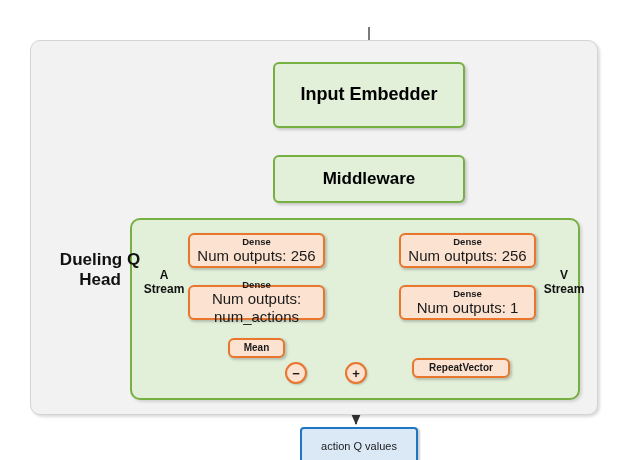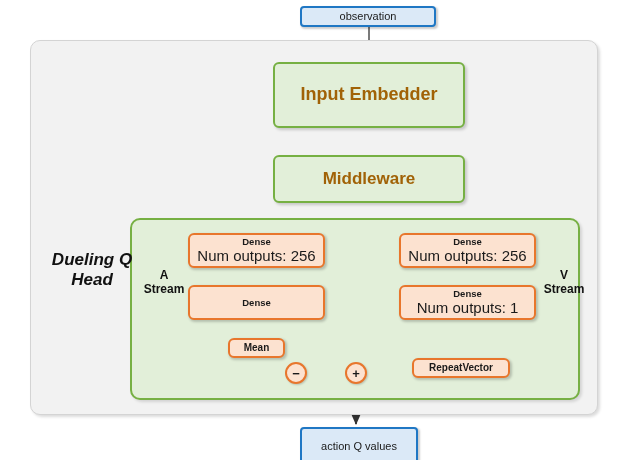--- a/index.html
+++ b/index.html
@@ -66,21 +66,21 @@
     color: #1a1a1a;
     font-size: 11px;
     font-weight: 400;
     box-shadow: 1.5px 1.5px 2px rgba(0,0,0,0.2);
   }
   
   .green-box {
     background: #e2efd9;
     border: 2px solid #76b043;
     border-radius: 6px;
-    color: #a16207;
+    color: #000000;
     font-weight: bold;
     box-shadow: 2px 2px 3px rgba(0,0,0,0.18);
   }
   
   .orange-box {
     background: #fce2d0;
     border: 2px solid #e8762c;
     border-radius: 6px;
     color: #1a1a1a;
     box-shadow: 1.5px 1.5px 2.5px rgba(0,0,0,0.2);
@@ -139,21 +139,21 @@
   #middleware    { left: 273px; top: 155px; width: 192px; height: 48px; font-size: 17px; }
   #dense-a-1     { left: 188px; top: 233px; width: 137px; height: 35px; }
   #dense-a-2     { left: 188px; top: 285px; width: 137px; height: 35px; }
   #dense-v-1     { left: 399px; top: 233px; width: 137px; height: 35px; }
   #dense-v-2     { left: 399px; top: 285px; width: 137px; height: 35px; }
   #mean-box      { left: 228px; top: 338px; width: 57px;  height: 20px; }
   #repeat-vector { left: 412px; top: 358px; width: 98px;  height: 20px; }
   #minus-op      { left: 285px; top: 362px; }
   #plus-op       { left: 345px; top: 362px; }
   #action-q      { left: 300px; top: 427px; width: 118px; height: 38px; }
-  #dueling-label { left: 44px;  top: 250px; width: 96px; font-style: italic; }
+  #dueling-label { left: 52px;  top: 250px; width: 96px; }
   #a-stream-label{ left: 138px; top: 268px; width: 52px; }
   #v-stream-label{ left: 536px; top: 268px; width: 56px; }
 </style>
 </head>
 <body>
 
 <div id="canvas">
 
   <svg class="svg-layer" viewBox="0 0 627 460" xmlns="http://www.w3.org/2000/svg">
     <defs>
@@ -199,33 +199,33 @@
   <div class="label label-stream" id="a-stream-label">
     <div>A</div>
     <div>Stream</div>
   </div>
 
   <div class="label label-stream" id="v-stream-label">
     <div>V</div>
     <div>Stream</div>
   </div>
 
-  <div class="node io-box" id="observation">observation</div>
 
   <div class="node green-box" id="input-embedder">Input Embedder</div>
 
   <div class="node green-box" id="middleware">Middleware</div>
 
   <div class="node orange-box" id="dense-a-1">
     <div class="ttl">Dense</div>
     <div class="sub">Num outputs: 256</div>
   </div>
 
   <div class="node orange-box" id="dense-a-2">
     <div class="ttl">Dense</div>
+    <div class="sub">Num outputs: num_actions</div>
   </div>
 
   <div class="node orange-box" id="dense-v-1">
     <div class="ttl">Dense</div>
     <div class="sub">Num outputs: 256</div>
   </div>
 
   <div class="node orange-box" id="dense-v-2">
     <div class="ttl">Dense</div>
     <div class="sub">Num outputs: 1</div>

